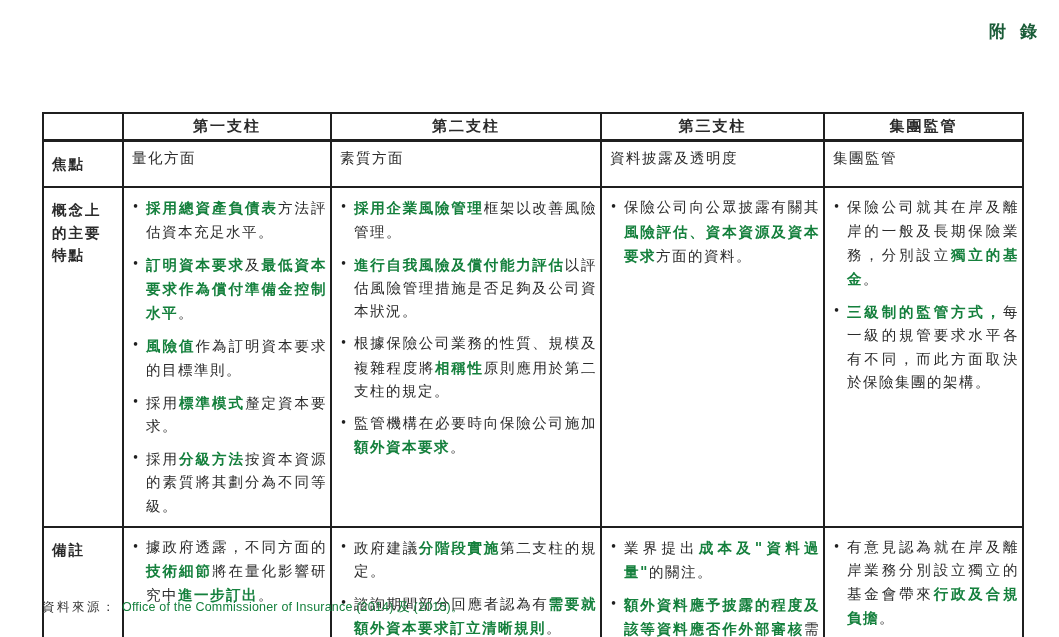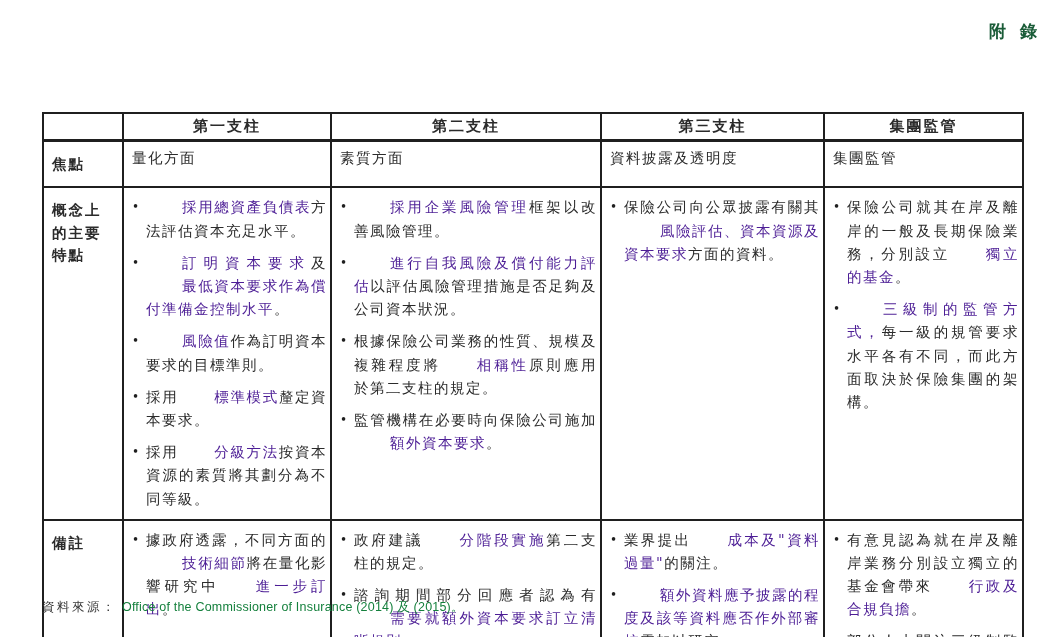--- a/index.html
+++ b/index.html
@@ -45,21 +45,21 @@
   .row-label{
     padding:11px 8px;letter-spacing:2px;line-height:1.55;
     text-align:left;font-weight:bold;
   }
   .cell{padding:5px 3px 5px 8px;line-height:1.6;letter-spacing:1.5px;}
   .cell-text{display:block;}
   .bullet{display:flex;margin:3px 0 9px 0;}
   .bullet:last-child{margin-bottom:3px;}
   .dot{flex:0 0 14px;font-size:12px;line-height:23px;color:#1f1f1f;}
   .btxt{flex:1;text-align:justify;}
-  .b{font-weight:normal;color:#4c1d95;margin-left:36px;}
+  .b{font-weight:bold;color:#15803d;}
   .footer{
     position:absolute;top:599px;left:42px;
     font-size:12.5px;letter-spacing:1px;color:#3a3a3a;
     white-space:nowrap;
   }
   .footer .src-label{letter-spacing:2.5px;}
   .footer .src-text{
     font-family:"Liberation Sans","DejaVu Sans",sans-serif;
     letter-spacing:0.2px;color:#15803d;
   }

